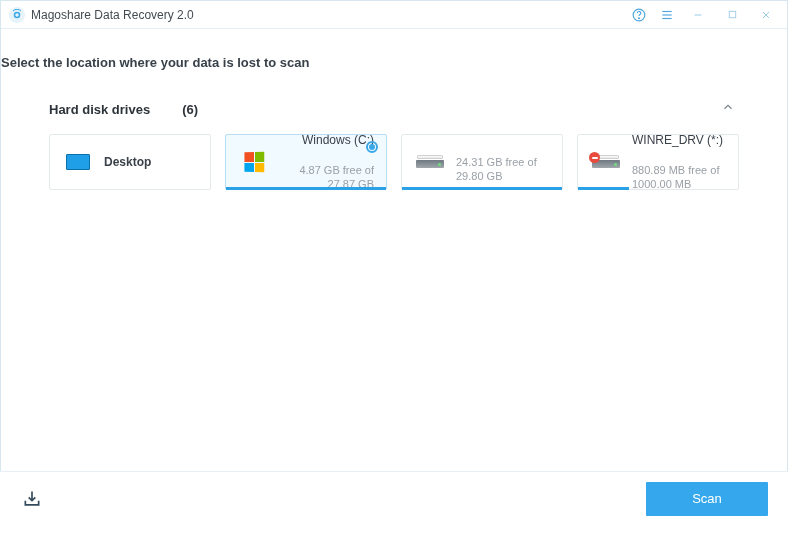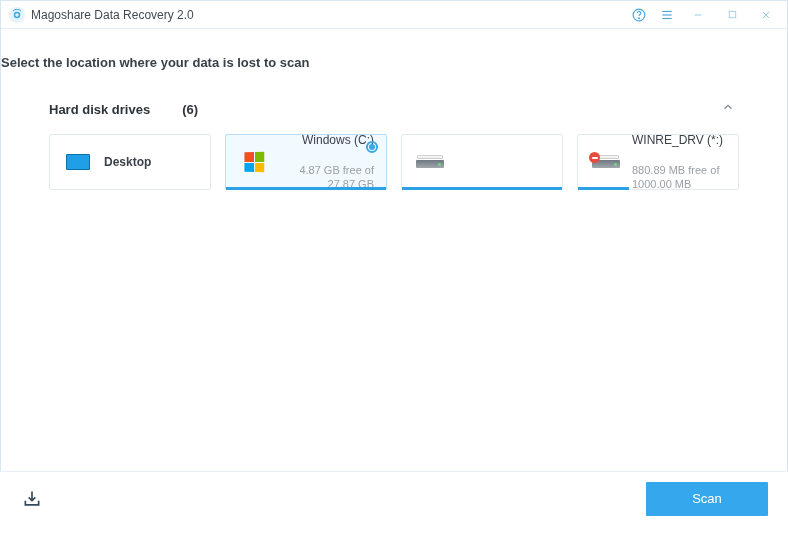--- a/index.html
+++ b/index.html
@@ -133,20 +133,21 @@
     <div class="card">
       <div class="icon">
         <div class="tray">
           <div class="top"></div>
           <div class="base">
             <div class="led"></div>
           </div>
         </div>
       </div>
       <div class="texts">
+        <div class="sub">24.31 GB free of 29.80 GB</div>
       </div>
       <div class="usage-bar bar-blue" style="width:100%"></div>
     </div>
     <div class="card">
       <div class="icon">
         <div class="tray">
           <div class="top"></div>
           <div class="base">
             <div class="led"></div>
           </div>

